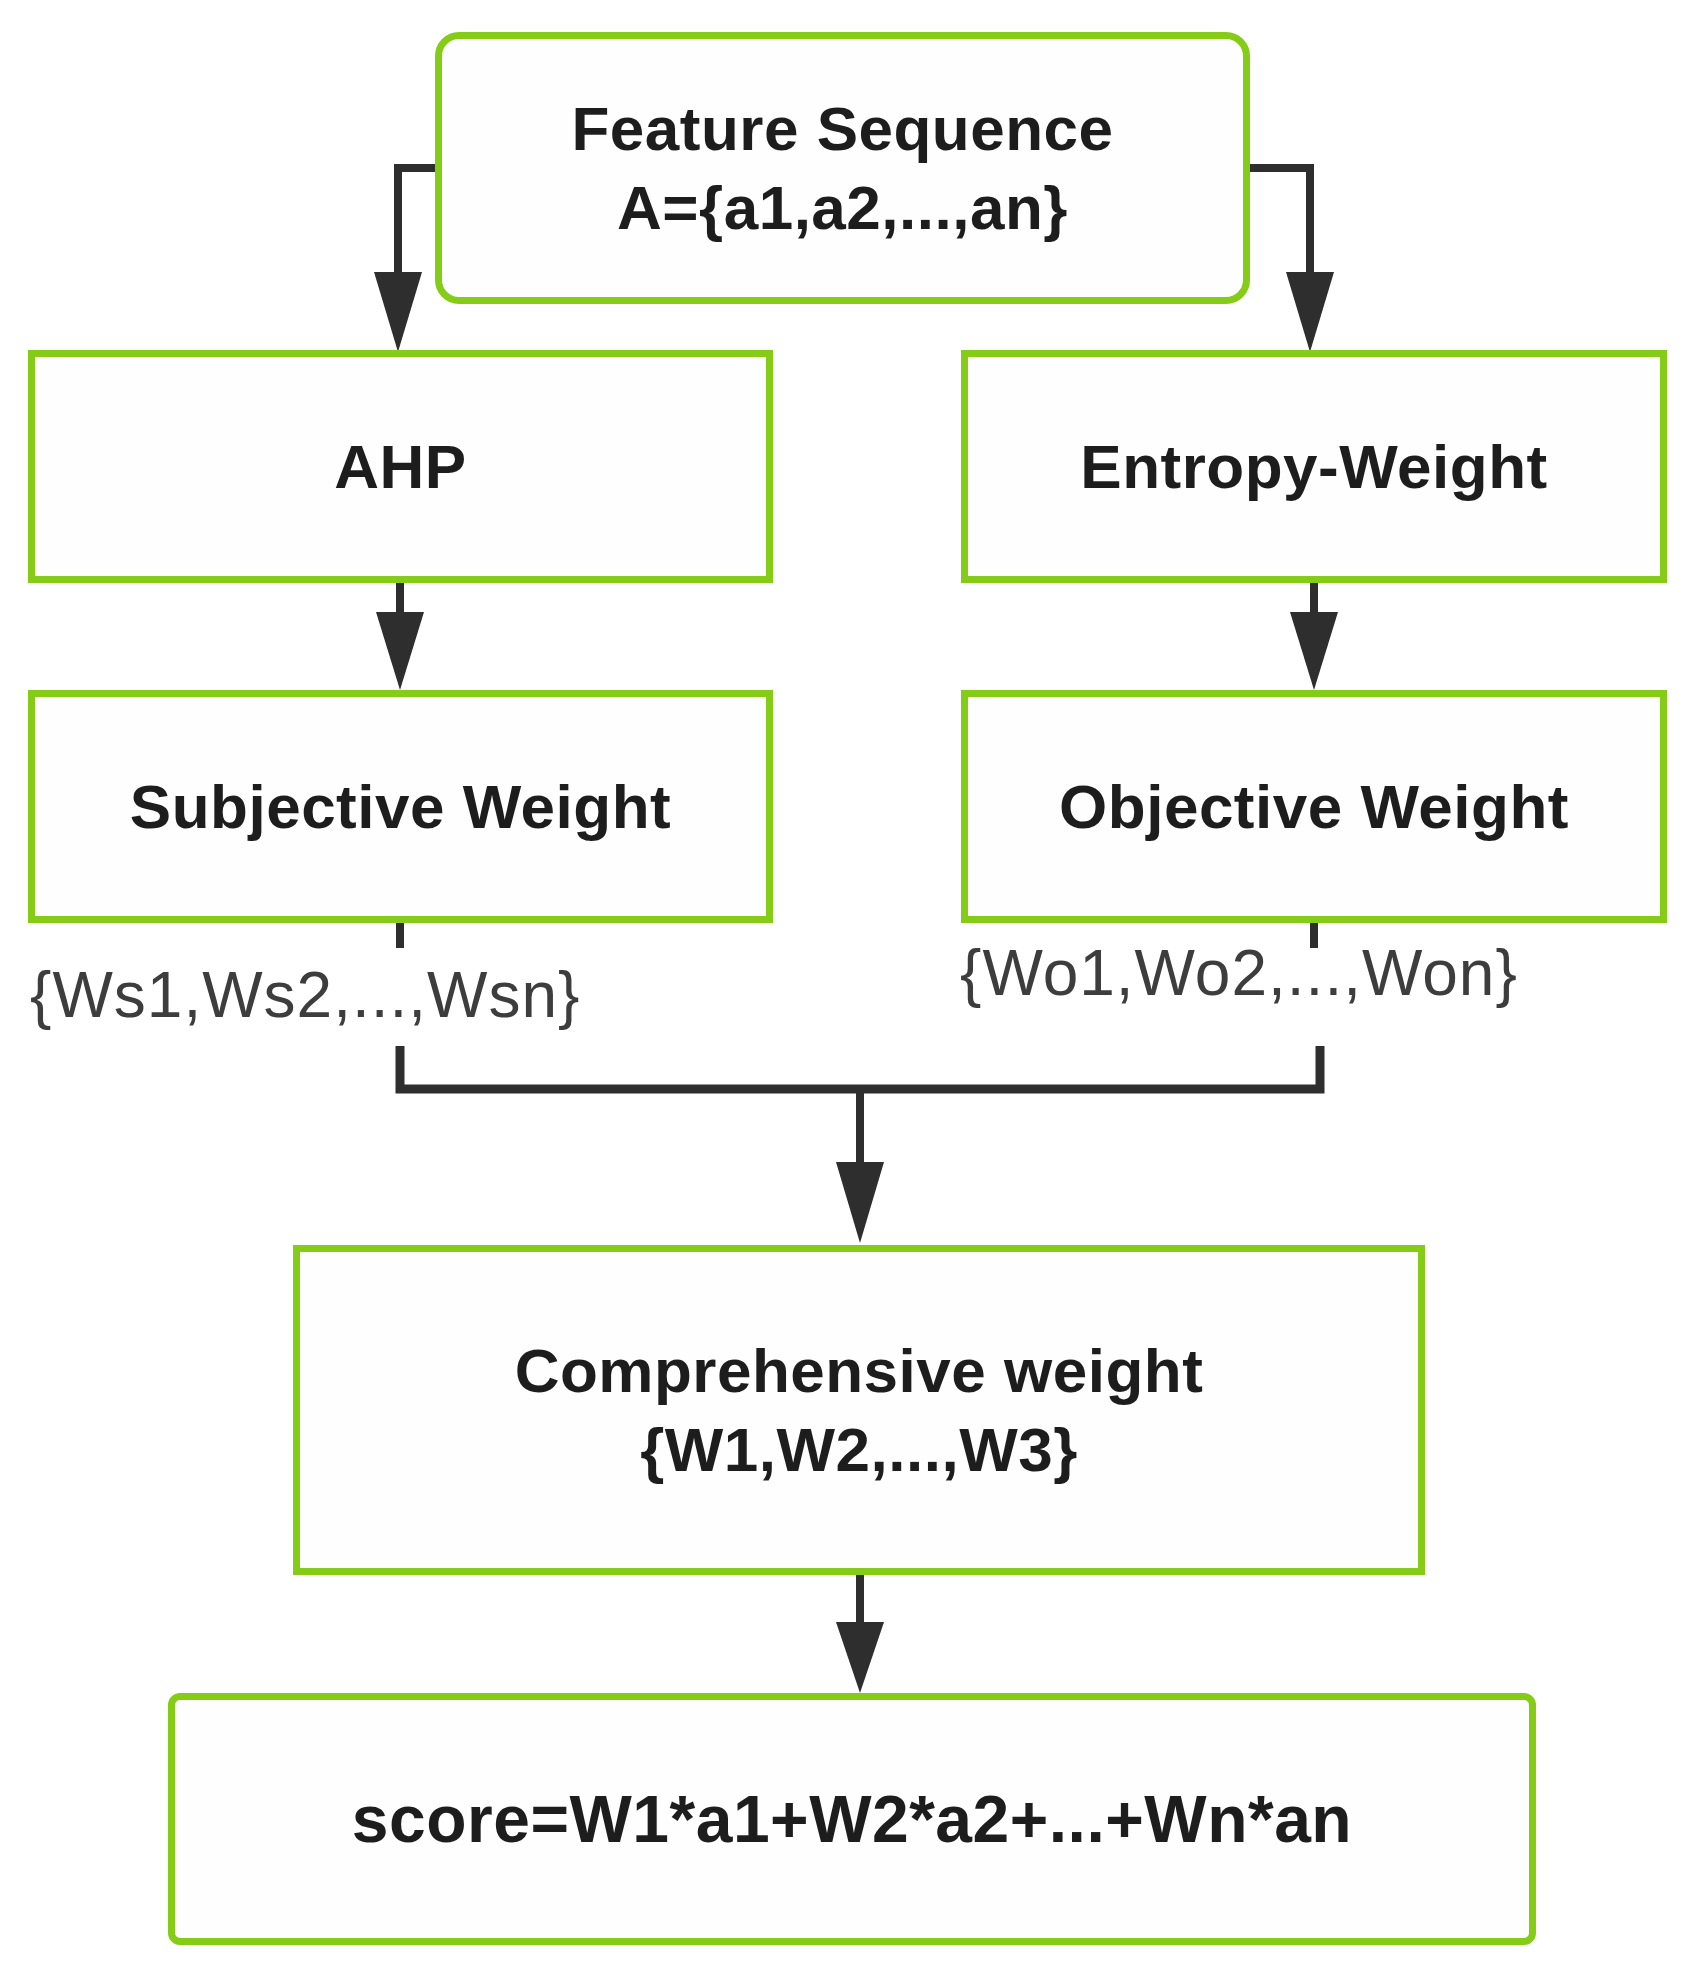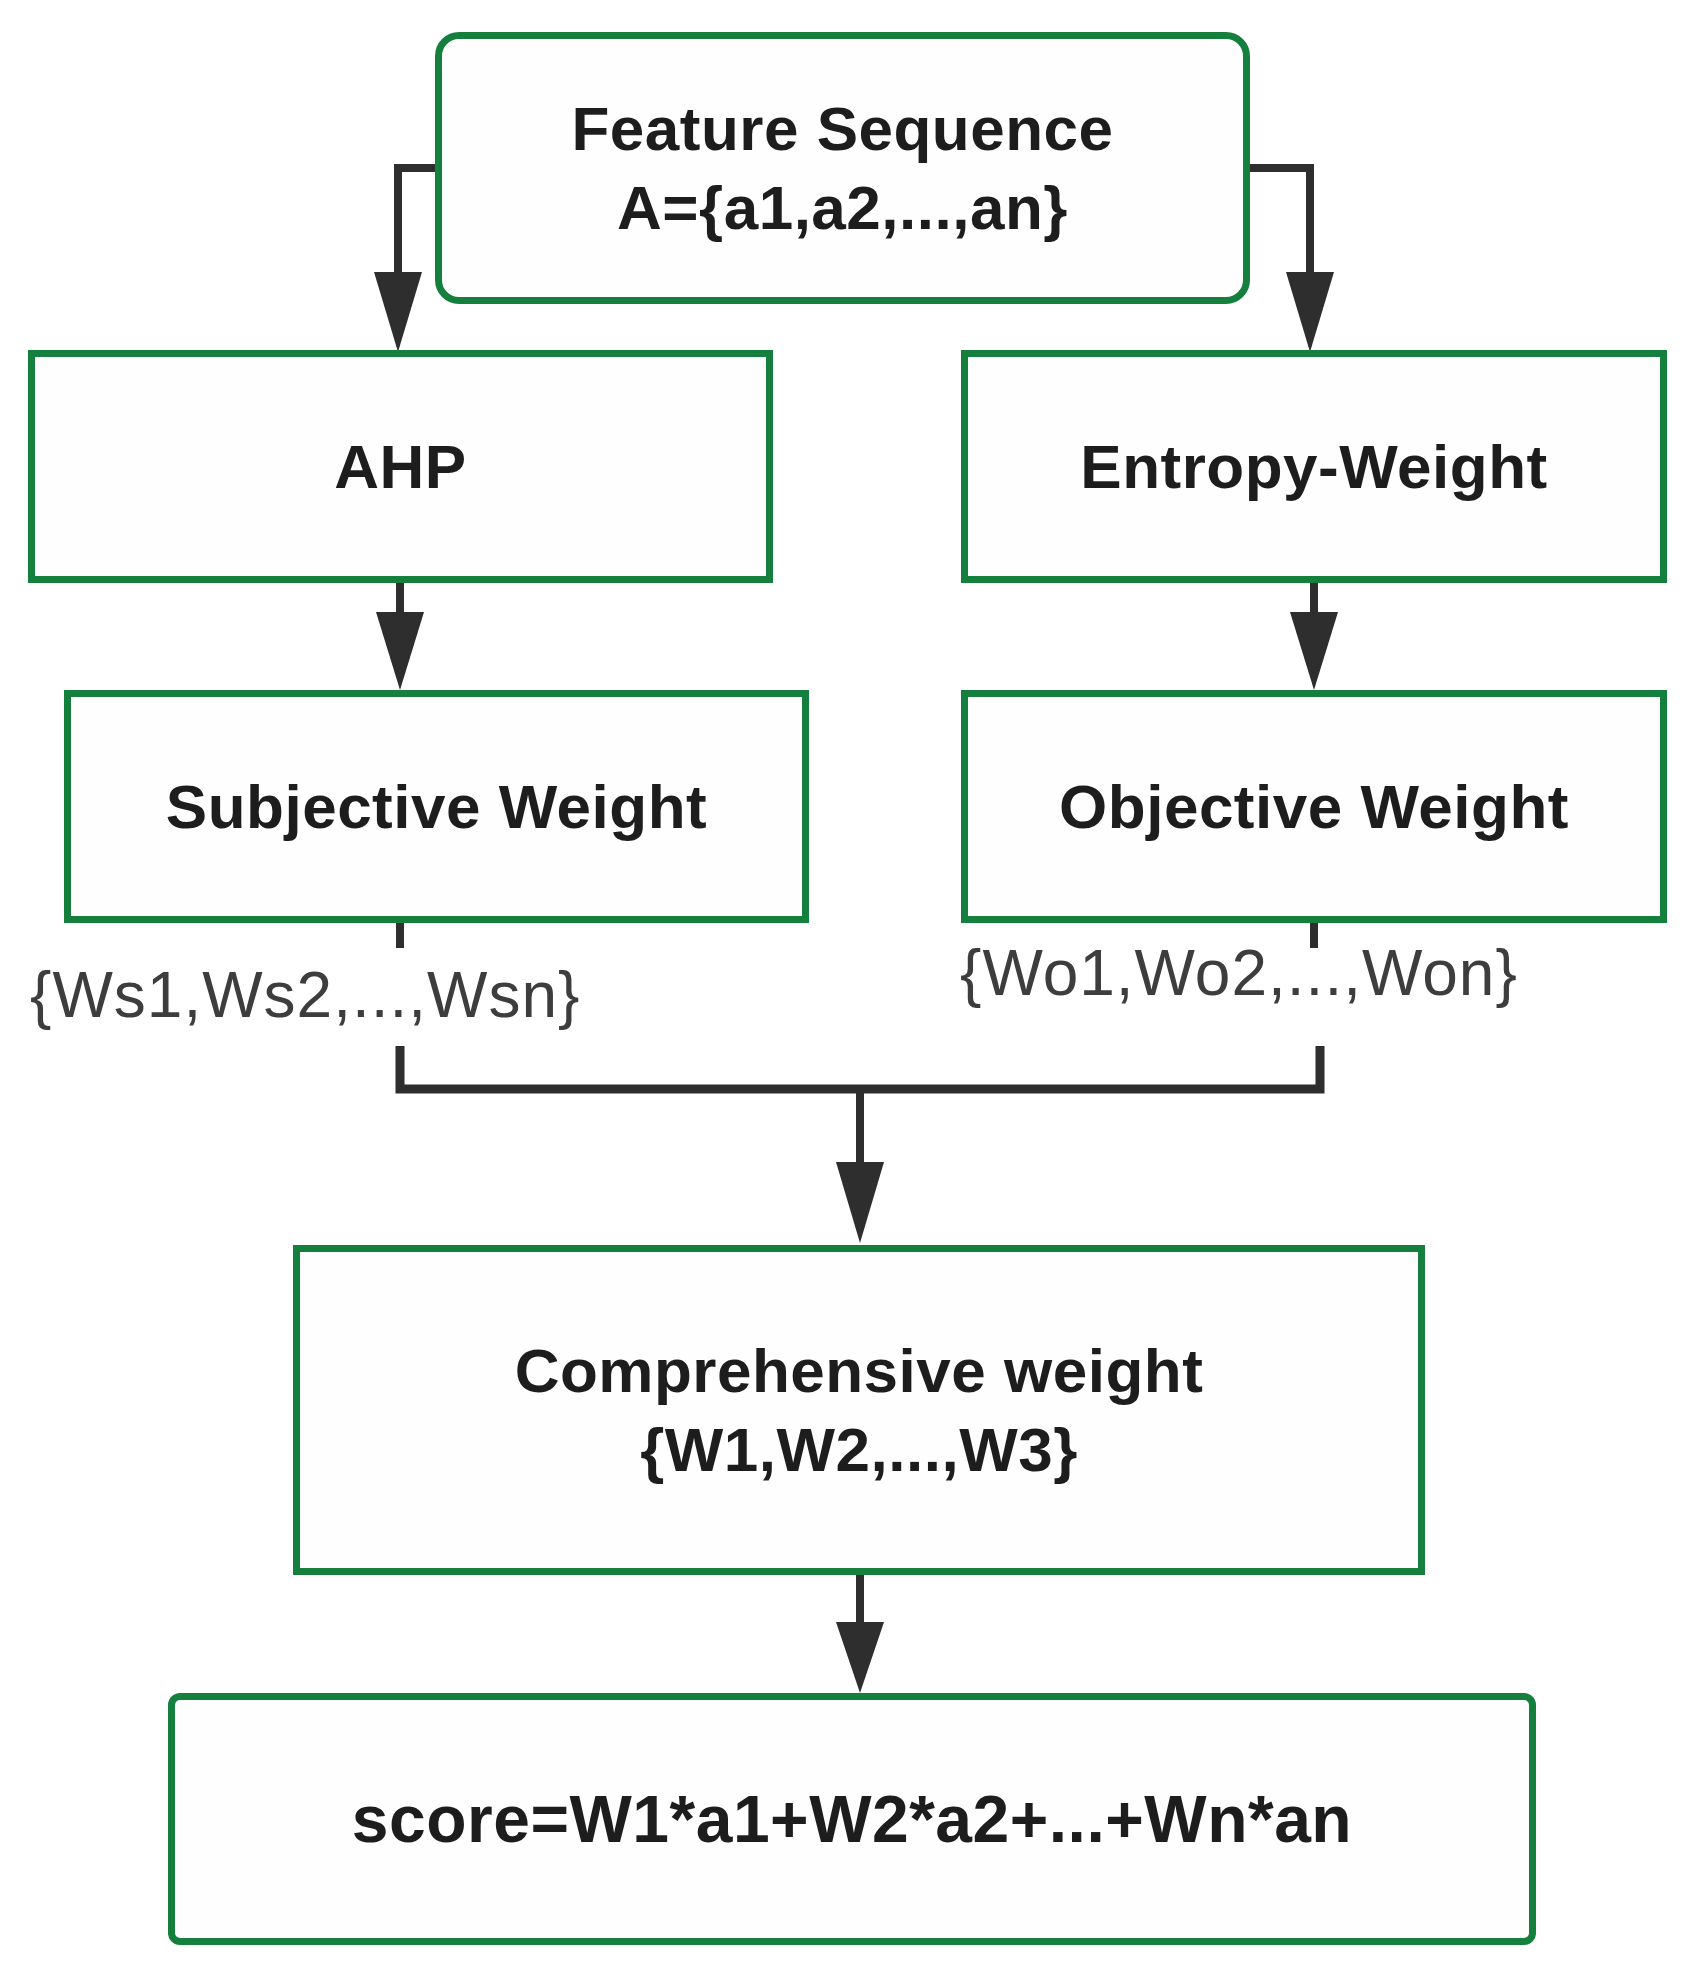--- a/index.html
+++ b/index.html
@@ -19,21 +19,21 @@
     position: absolute;
     left: 0;
     top: 0;
     width: 1707px;
     height: 1964px;
   }
   .node {
     position: absolute;
     box-sizing: border-box;
     background: #fefefe;
-    border: 7px solid #15803d;
+    border: 7px solid #84cc16;
     display: flex;
     flex-direction: column;
     align-items: center;
     justify-content: center;
     text-align: center;
     color: #1d1d1d;
     font-weight: 700;
     font-size: 62px;
     line-height: 1.28;
     letter-spacing: 0.5px;
@@ -47,21 +47,21 @@
     justify-content: flex-start;
     text-align: center;
     color: #3d3d3d;
     font-weight: 400;
     font-size: 64px;
     letter-spacing: 1px;
   }
   .top-box    { left: 435px;  top: 32px;   width: 815px;  height: 272px; }
   .ahp-box    { left: 28px;   top: 350px;  width: 745px;  height: 233px; }
   .entropy-box{ left: 961px;  top: 350px;  width: 706px;  height: 233px; }
-  .subj-box   { left: 28px;   top: 690px;  width: 745px;  height: 233px; margin-left: 36px; }
+  .subj-box   { left: 28px;   top: 690px;  width: 745px;  height: 233px; }
   .obj-box    { left: 961px;  top: 690px;  width: 706px;  height: 233px; align-items: center; }
   .subj-set   { left: 30px;   top: 942px;  width: 740px;  height: 105px; }
   .obj-set    { left: 960px;  top: 920px;  width: 710px;  height: 105px; }
   .comp-box   { left: 293px;  top: 1245px; width: 1132px; height: 330px; text-align: right; }
   .score-box  { left: 168px;  top: 1693px; width: 1368px; height: 252px; font-size: 66px; }
 </style>
 </head>
 <body>
 
 <div class="canvas">

